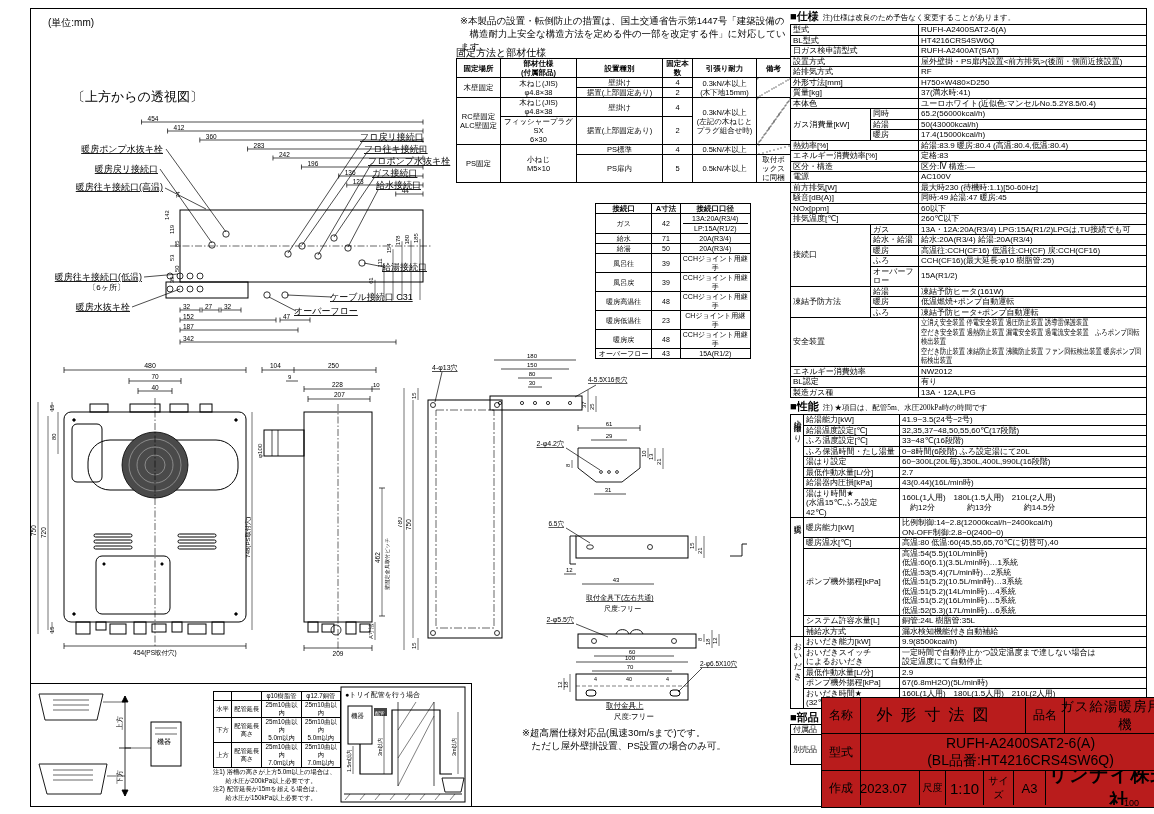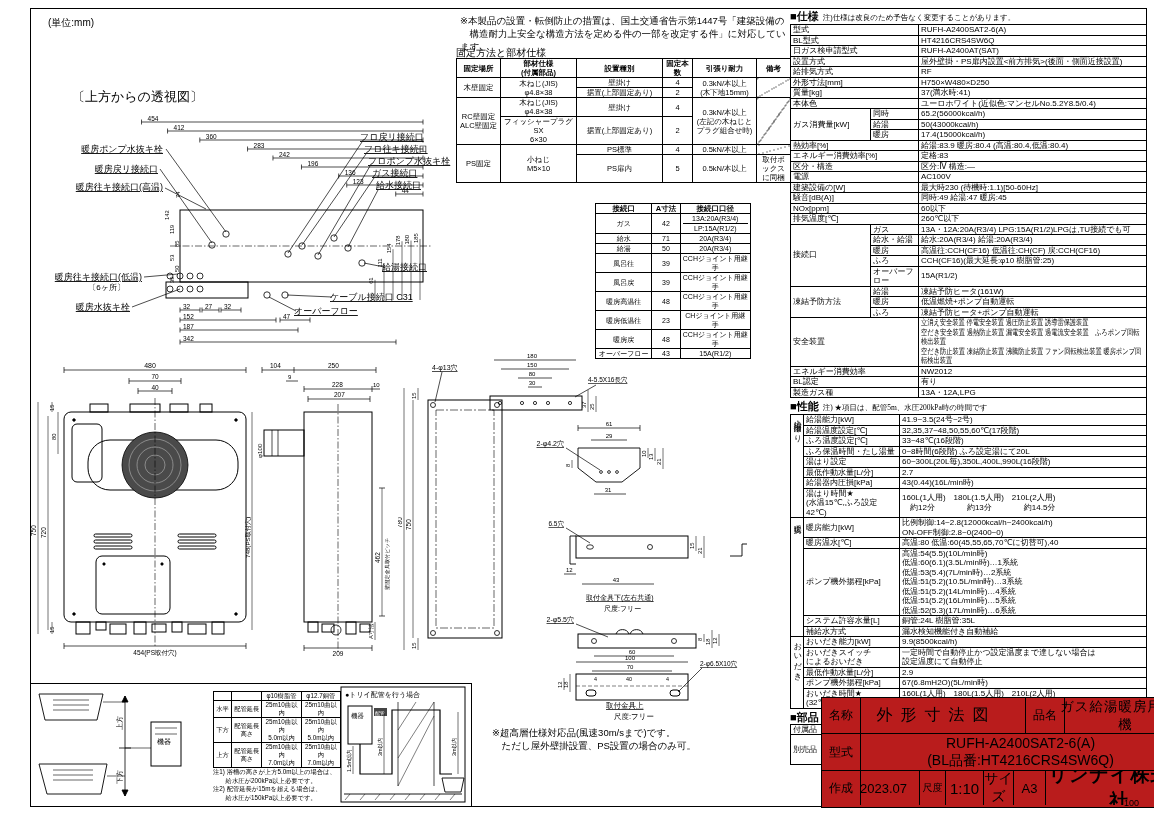--- a/index.html
+++ b/index.html
@@ -535,21 +535,21 @@
           </tr>
           <tr>
             <td>オーバーフロー</td>
             <td>43</td>
             <td>15A(R1/2)</td>
           </tr>
         </tbody>
     </table>
   </div>
 
-  <div class="abs smallnote" style="left:492px;top:726px;">※超高層仕様対応品(風速30m/sまで)です。
+  <div class="abs smallnote" style="left:522px;top:726px;">※超高層仕様対応品(風速30m/sまで)です。
 　ただし屋外壁掛設置、PS設置の場合のみ可。</div>
 
   <div class="abs" style="left:30px;top:683px;width:440px;height:122px;border:1.2px solid #000;"></div>
   <svg id="svg-bath" class="abs" style="left:33px;top:686px;" width="178" height="116">
       <path d="M6,8 L70,8 L64,34 L12,34 Z" fill="none" stroke="#000" stroke-width="0.9"></path>
       <line x1="20" y1="14" x2="56" y2="14" stroke="#000" stroke-width="0.6"></line>
       <line x1="20" y1="19" x2="56" y2="19" stroke="#000" stroke-width="0.6"></line>
       <line x1="20" y1="24" x2="56" y2="24" stroke="#000" stroke-width="0.6"></line>
       <path d="M6,78 L74,78 L68,108 L14,108 Z" fill="none" stroke="#000" stroke-width="0.9"></path>
       <line x1="20" y1="84" x2="60" y2="84" stroke="#000" stroke-width="0.6"></line>
@@ -712,21 +712,21 @@
           </tr>
           <tr>
             <td class="lab" colspan="2">区分・構造</td>
             <td class="val">区分:Ⅳ 構造:―</td>
           </tr>
           <tr>
             <td class="lab" colspan="2">電源</td>
             <td class="val">AC100V</td>
           </tr>
           <tr>
-            <td class="lab" colspan="2">建築設備の[W]</td>
+            <td class="lab" colspan="2">前方排気[W]</td>
             <td class="val">最大時230 (待機時:1.1)[50-60Hz]</td>
           </tr>
           <tr>
             <td class="lab" colspan="2">騒音[dB(A)]</td>
             <td class="val">同時:49 給湯:47 暖房:45</td>
           </tr>
           <tr>
             <td class="lab" colspan="2">NOx[ppm]</td>
             <td class="val">60以下</td>
           </tr>
@@ -923,20 +923,20 @@
       <div class="c" style="flex-direction:column;font-size:14px;line-height:17px;">
         <div>RUFH-A2400SAT2-6(A)</div>
         <div>(BL品番:HT4216CRS4SW6Q)</div>
       </div>
     </div>
     <div class="row" style="grid-template-columns:26px 72px 26px 38px 30px 32px 1fr;height:34px;">
       <div class="c tb-lab">作成</div>
       <div class="c" style="font-size:13px;">2023.07</div>
       <div class="c" style="font-size:10px;">尺度</div>
       <div class="c" style="font-size:15px;">1:10</div>
-      <div class="c" style="font-size:14px;">サイズ</div>
+      <div class="c" style="font-size:10px;">サイズ</div>
       <div class="c" style="font-size:13px;">A3</div>
       <div class="c" style="font-size:19px;font-weight:bold;letter-spacing:1px;">リンナイ株式会社</div>
     </div>
   </div>
 
   <div class="abs" style="left:1124px;top:798px;font-size:9px;z-index:6;">100</div>
 </div>
 
 </body></html>

